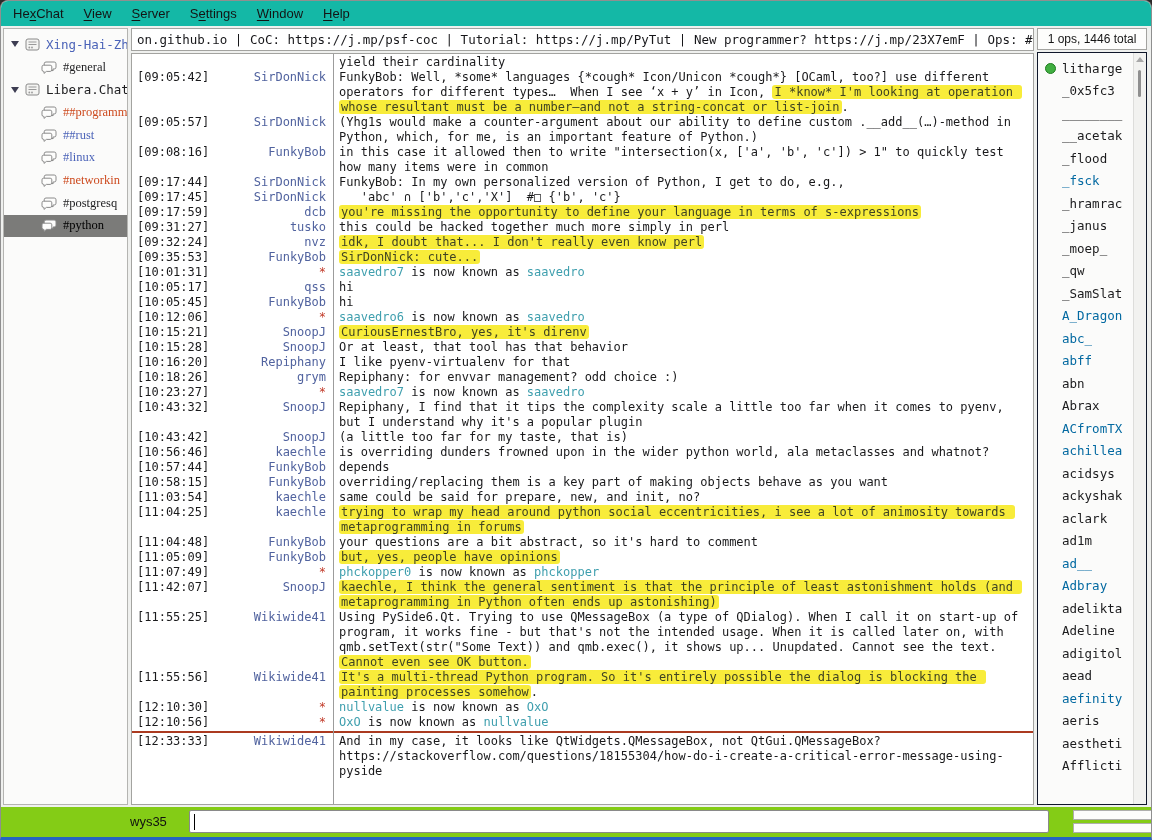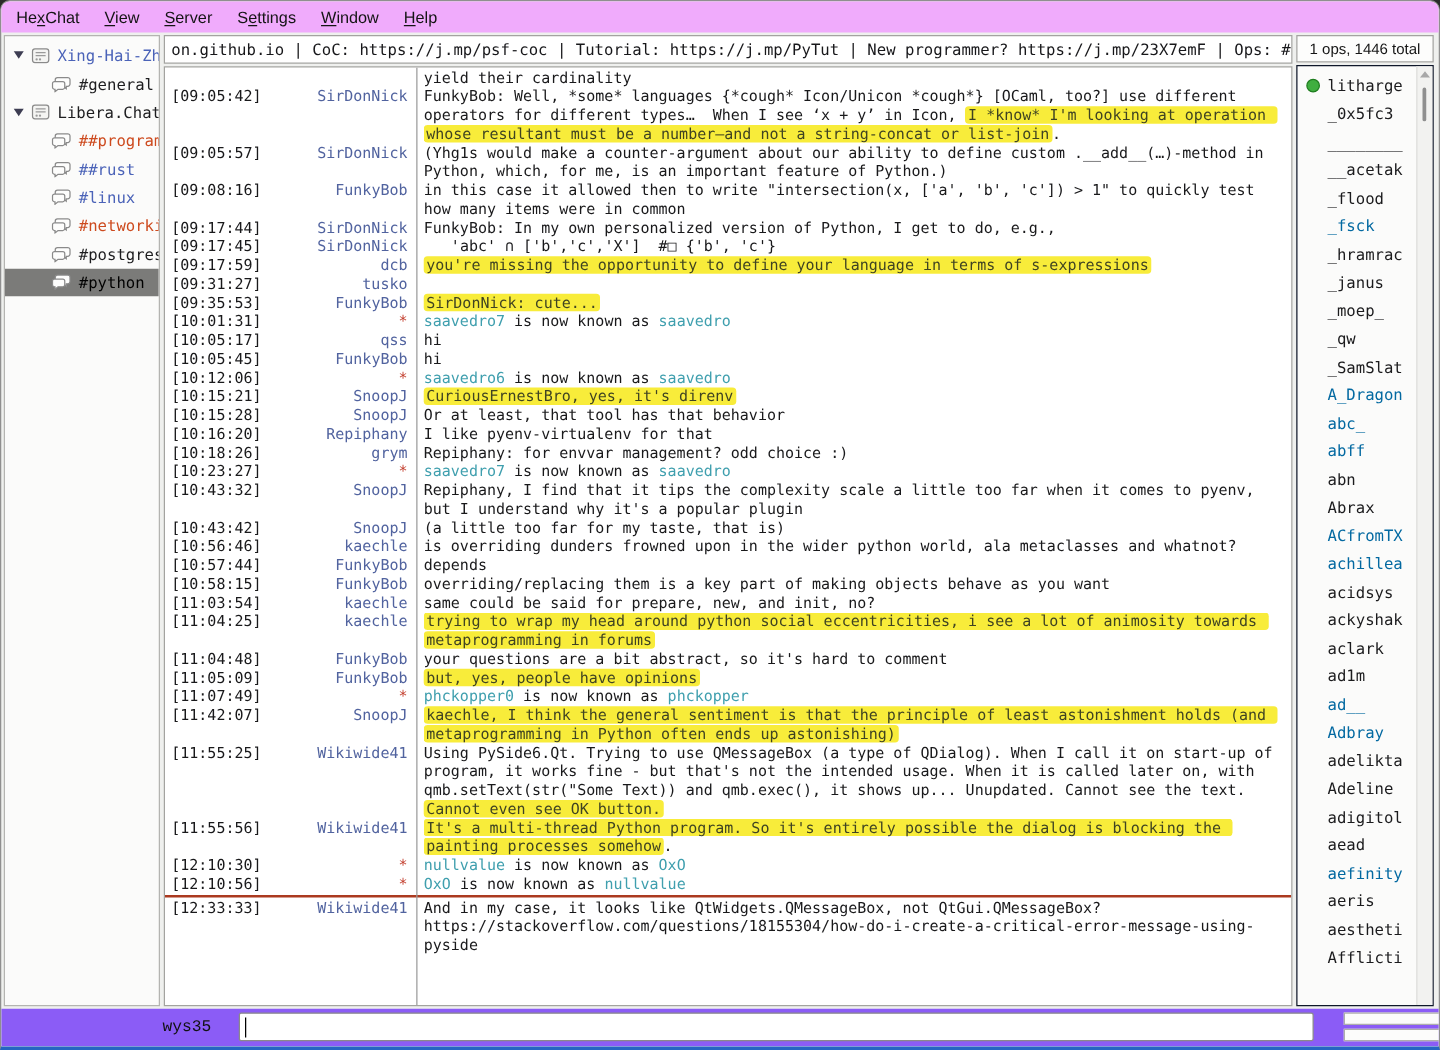--- a/index.html
+++ b/index.html
@@ -10,32 +10,32 @@
             display:flex; flex-direction:column; }
   
   .titlebar { height:30px; background:#f7f8fb; display:flex; align-items:center;
               padding-left:11px; gap:9px; flex:none; }
   .title-text { font-size:12.5px; color:#1a1a1a; }
   .win-controls { margin-left:auto; display:flex; height:100%; }
   .wc { width:46px; height:100%; display:flex; align-items:center; justify-content:center;
         font-size:13px; color:#222; }
   .wc-max-glyph { width:9px; height:9px; border:1.2px solid #222; border-radius:2px; }
   
-  .menubar { height:25px; background:#f0abfc; display:flex; align-items:center; flex:none;
+  .menubar { height:25px; background:#14b8a6; display:flex; align-items:center; flex:none;
              padding-left:2px; }
   .menu-item { font-size:13px; color:#141414; padding:3px 10px; }
   .menu-item u { text-underline-offset:2px; }
   
   .content { flex:1; display:flex; padding:2px 4px 2px 2px; gap:3px; min-height:0; }
   .tree-panel { width:125px; flex:none; background:#fbfbfa; border:1px solid #b4b4b1;
                 padding-top:4px; overflow:hidden; }
   .tree-row { height:22.7px; display:flex; align-items:center; white-space:nowrap;
               overflow:hidden; font:12.5px "DejaVu Sans Mono", monospace; }
   .tree-row.server { padding-left:7px; }
-  .tree-row.channel { padding-left:37px; }
+  .tree-row.channel { padding-left:37px;font-family:Liberation Serif, serif; }
   .expander { width:0; height:0; border-left:4px solid transparent; border-right:4px solid transparent;
               border-top:6px solid #3d3d52; margin-right:6px; flex:none; }
   .tree-icon { margin-right:6px; flex:none; display:flex; }
   .t-blue { color:#4b63b8; } .t-red { color:#cd4a1e; } .t-black { color:#1d1d1f; }
   .tree-row.selected { background:#7b7b79; color:#000000; }
   
   .center { flex:1; display:flex; flex-direction:column; gap:2px; min-width:0; }
   .topic-box { height:23px; flex:none; background:#fff; border:1px solid #a3a3a0;
                font:12.5px "DejaVu Sans Mono", monospace; color:#17171a;
                padding:3px 5px; white-space:nowrap; overflow:hidden; }
@@ -65,21 +65,21 @@
   .opdot { width:11px; height:11px; border-radius:50%; background:#40ae40; border:1.5px solid #1f7d1f; }
   .urow.away { color:#0369a1; }
   .ul-scroll { position:absolute; top:0; right:0; bottom:0; width:13px; background:#f2f2f0;
                border-left:1px solid #dddddb; }
   .ul-arrow { width:0; height:0; border-left:4px solid transparent; border-right:4px solid transparent;
               border-bottom:5px solid #a8a8a8; margin:4px auto 0; }
   .ul-thumb { position:absolute; top:17px; right:5px; width:3px; height:27px;
               background:#8f8f8f; border-radius:2px; }
   
   .inputbar { height:30px; flex:none; display:flex; align-items:center; padding:2px 4px 3px 129px;
-              gap:22px; background:#8b5cf6;font-family:Liberation Mono, monospace; }
+              gap:22px; background:#84cc16; }
   .nick-label { font-size:13px; color:#111; flex:none; }
   .input-field { width:860px; height:23px; background:#fff; border:1px solid #8a8a8a;
                  border-radius:2px; position:relative; flex:none; }
   .caret { position:absolute; left:4px; top:3px; width:1px; height:16px; background:#000; }
   .meters { width:112px; margin-left:2px; display:flex; flex-direction:column; gap:3px; flex:none; }
   .meter { height:10px; background:#fcfcfb; border:1px solid #aeaeac; }
   .meter-fill { height:100%; background:#2db42d; }
 </style>
 </head>
 <body>
@@ -224,20 +224,26 @@
             <span class="cmsg"><span>   'abc' ∩ ['b','c','X']  #□ {'b', 'c'}</span></span>
           </div>
           <div class="crow">
             <span class="ctime">[09:17:59]</span>
             <span class="cnick">dcb</span>
             <span class="cmsg"><span class="hl ">you're missing the opportunity to define your language in terms of s-expressions</span></span>
           </div>
           <div class="crow">
             <span class="ctime">[09:31:27]</span>
             <span class="cnick">tusko</span>
+            <span class="cmsg"><span>this could be hacked together much more simply in perl</span></span>
+          </div>
+          <div class="crow">
+            <span class="ctime">[09:32:24]</span>
+            <span class="cnick">nvz</span>
+            <span class="cmsg"><span class="hl ">idk, I doubt that... I don't really even know perl</span></span>
           </div>
           <div class="crow">
             <span class="ctime">[09:35:53]</span>
             <span class="cnick">FunkyBob</span>
             <span class="cmsg"><span class="hl ">SirDonNick: cute...</span></span>
           </div>
           <div class="crow">
             <span class="ctime">[10:01:31]</span>
             <span class="cnick star">*</span>
             <span class="cmsg"><span class="nickref">saavedro7</span><span> is now known as </span><span class="nickref">saavedro</span></span>

